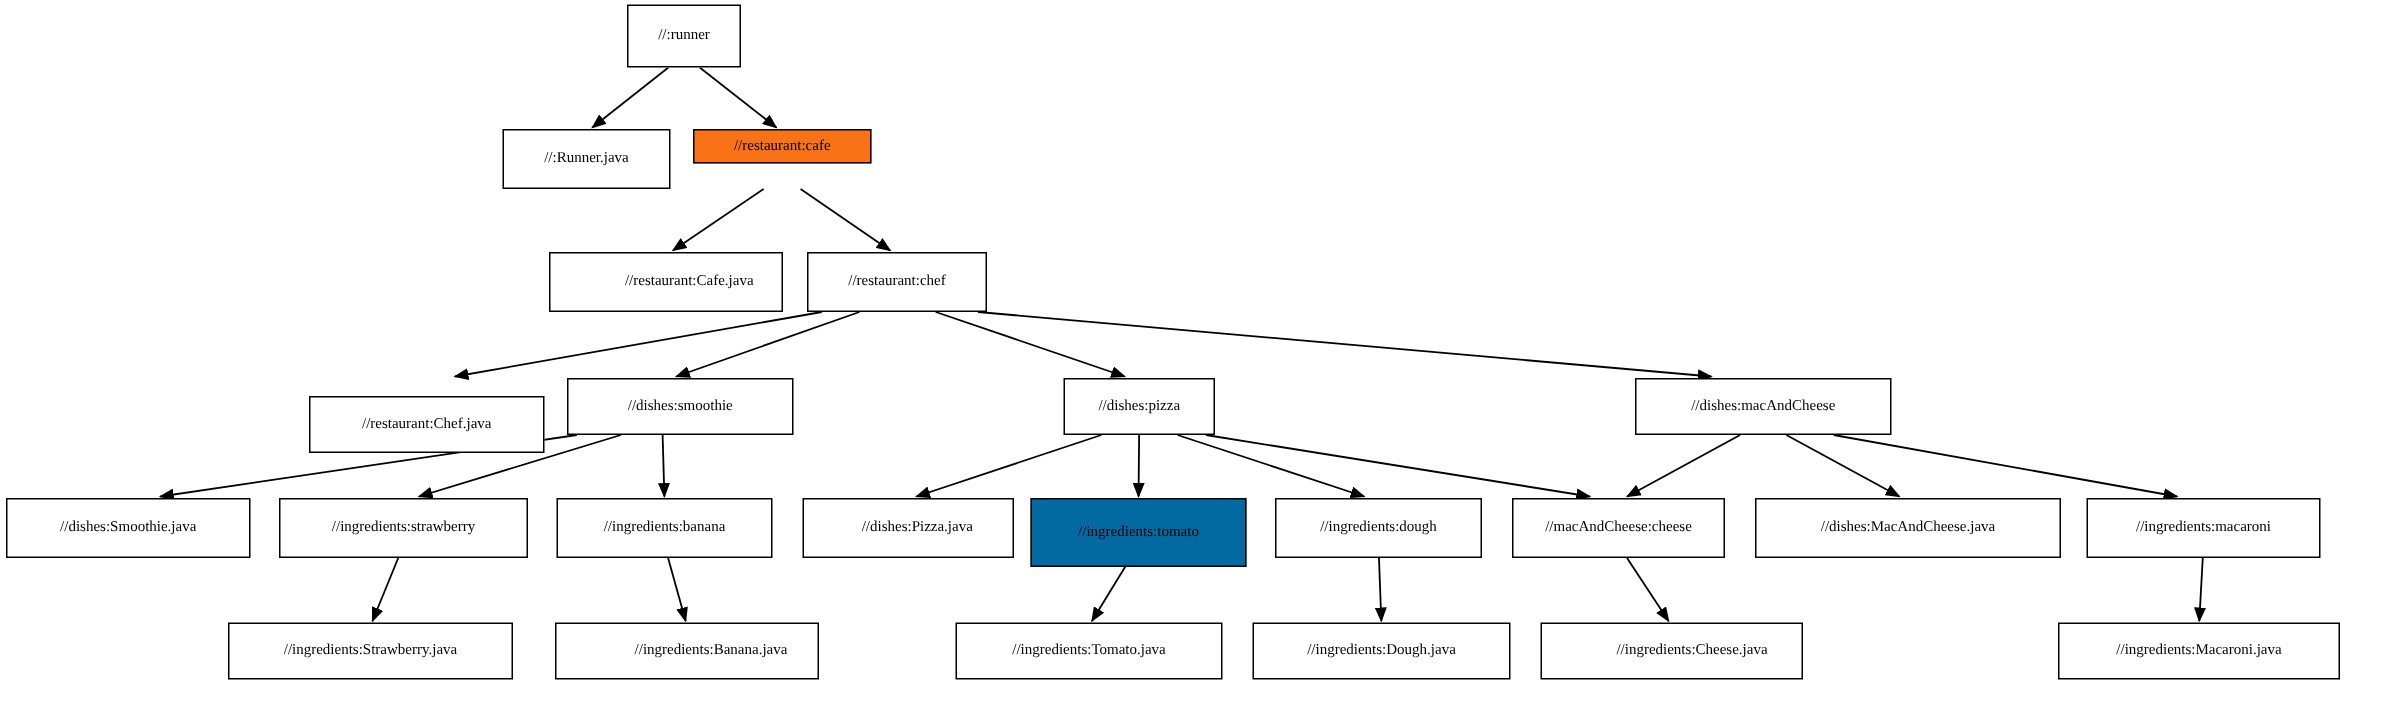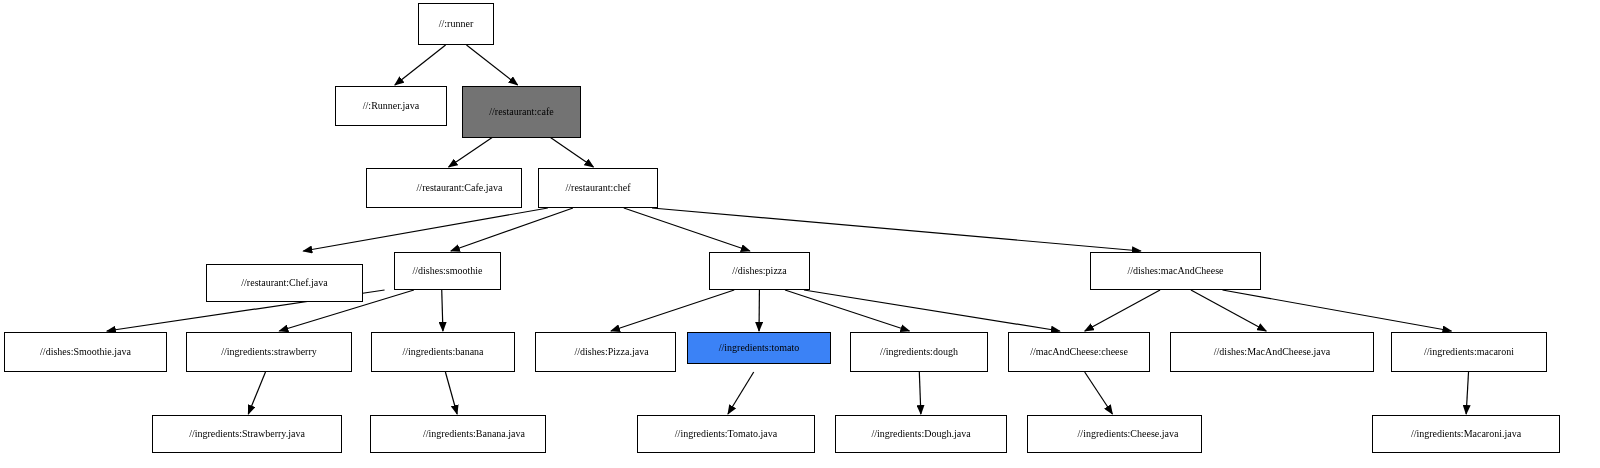--- a/index.html
+++ b/index.html
@@ -79,54 +79,54 @@
         <path d="M1468.52,372 Q1467.35,393 1466.18,414" stroke="#000000" stroke-width="1.2" fill="none" marker-end="url(#arrowhead)"></path>
       </g>
   </svg>
   <div id="nodes">
       <div class="node" style="left: 418px; top: 3px; width: 76px; height: 42px; border-color: rgb(0, 0, 0); background: rgb(255, 255, 255);">
         <span class="node-label">//:runner</span>
       </div>
       <div class="node" style="left: 335px; top: 86px; width: 112px; height: 40px; border-color: rgb(0, 0, 0); background: rgb(255, 255, 255);">
         <span class="node-label">//:Runner.java</span>
       </div>
-      <div class="node" style="left: 462px; top: 86px; width: 119px; height: 52px; border-color: rgb(0, 0, 0); background: #737373;">
+      <div class="node" style="left: 462px; top: 86px; width: 119px; height: 23px; border-color: rgb(0, 0, 0); background: #f97316;">
         <span class="node-label">//restaurant:cafe</span>
       </div>
       <div class="node" style="left: 366px; top: 168px; width: 156px; height: 40px; border-color: rgb(0, 0, 0); background: rgb(255, 255, 255); padding-left: 31px;">
         <span class="node-label">//restaurant:Cafe.java</span>
       </div>
       <div class="node" style="left: 538px; top: 168px; width: 120px; height: 40px; border-color: rgb(0, 0, 0); background: rgb(255, 255, 255);">
         <span class="node-label">//restaurant:chef</span>
       </div>
       <div class="node" style="left: 206px; top: 252px; width: 157px; height: 38px; border-color: rgb(0, 0, 0); background: rgb(255, 255, 255); margin-top: 12px;">
         <span class="node-label">//restaurant:Chef.java</span>
       </div>
-      <div class="node" style="left: 378px; top: 252px; width: 107px; height: 38px; border-color: rgb(0, 0, 0); background: rgb(255, 255, 255); margin-left: 16px;">
+      <div class="node" style="left: 378px; top: 252px; width: 151px; height: 38px; border-color: rgb(0, 0, 0); background: rgb(255, 255, 255);">
         <span class="node-label">//dishes:smoothie</span>
       </div>
       <div class="node" style="left: 709px; top: 252px; width: 101px; height: 38px; border-color: rgb(0, 0, 0); background: rgb(255, 255, 255);">
         <span class="node-label">//dishes:pizza</span>
       </div>
       <div class="node" style="left: 1090px; top: 252px; width: 171px; height: 38px; border-color: rgb(0, 0, 0); background: rgb(255, 255, 255);">
         <span class="node-label">//dishes:macAndCheese</span>
       </div>
       <div class="node" style="left: 4px; top: 332px; width: 163px; height: 40px; border-color: rgb(0, 0, 0); background: rgb(255, 255, 255);">
         <span class="node-label">//dishes:Smoothie.java</span>
       </div>
       <div class="node" style="left: 186px; top: 332px; width: 166px; height: 40px; border-color: rgb(0, 0, 0); background: rgb(255, 255, 255);">
         <span class="node-label">//ingredients:strawberry</span>
       </div>
       <div class="node" style="left: 371px; top: 332px; width: 144px; height: 40px; border-color: rgb(0, 0, 0); background: rgb(255, 255, 255);">
         <span class="node-label">//ingredients:banana</span>
       </div>
       <div class="node" style="left: 535px; top: 332px; width: 141px; height: 40px; border-color: rgb(0, 0, 0); background: rgb(255, 255, 255); padding-left: 12px;">
         <span class="node-label">//dishes:Pizza.java</span>
       </div>
-      <div class="node" style="left: 687px; top: 332px; width: 144px; height: 32px; border-color: rgb(0, 0, 0); background: #3b82f6;">
+      <div class="node" style="left: 687px; top: 332px; width: 144px; height: 46px; border-color: rgb(0, 0, 0); background: #0369a1;">
         <span class="node-label">//ingredients:tomato</span>
       </div>
       <div class="node" style="left: 850px; top: 332px; width: 138px; height: 40px; border-color: rgb(0, 0, 0); background: rgb(255, 255, 255);">
         <span class="node-label">//ingredients:dough</span>
       </div>
       <div class="node" style="left: 1008px; top: 332px; width: 142px; height: 40px; border-color: rgb(0, 0, 0); background: rgb(255, 255, 255);">
         <span class="node-label">//macAndCheese:cheese</span>
       </div>
       <div class="node" style="left: 1170px; top: 332px; width: 204px; height: 40px; border-color: rgb(0, 0, 0); background: rgb(255, 255, 255);">
         <span class="node-label">//dishes:MacAndCheese.java</span>

